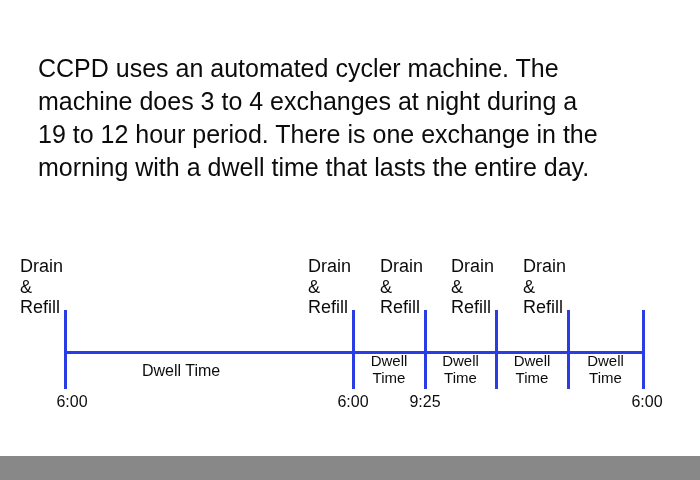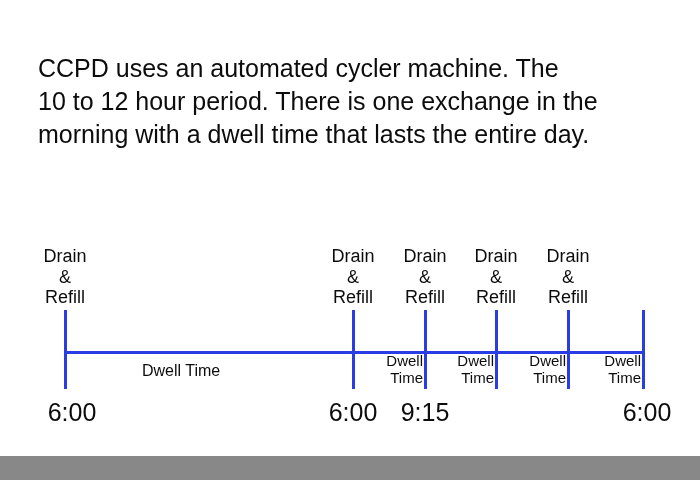--- a/index.html
+++ b/index.html
@@ -29,44 +29,44 @@
     background:var(--line);
   }
   .tick{
     position:absolute;top:310px;width:3px;height:79px;
     background:var(--line);
   }
   .tick.t0{left:64px}.tick.t1{left:352px}.tick.t2{left:424px}
   .tick.t3{left:495px}.tick.t4{left:567px}.tick.t5{left:642px}
   
   .drain{
-    position:absolute;top:246px;width:90px;
-    font-size:18px;line-height:20.5px;text-align:center;color:var(--text);
+    position:absolute;top:256px;width:90px;
+    font-size:18px;line-height:20.5px;text-align:left;color:var(--text);
   }
   .drain.d0{left:20px}.drain.d1{left:308px}.drain.d2{left:380px}
   .drain.d3{left:451px}.drain.d4{left:523px}
   .drain span{display:block;}
   
   .day-dwell{
     position:absolute;left:142px;top:362px;width:140px;
     font-size:16px;text-align:left;color:var(--text);
   }
   .night-dwell{
     position:absolute;top:353px;
-    font-size:15px;line-height:16.5px;text-align:right;color:var(--text);
+    font-size:15px;line-height:16.5px;text-align:center;color:var(--text);
   }
   .night-dwell span{display:block;}
   .night-dwell.n0{left:355px;width:68px}
   .night-dwell.n1{left:427px;width:67px}
   .night-dwell.n2{left:498px;width:68px}
   .night-dwell.n3{left:570px;width:71px}
   
   .time{
-    position:absolute;top:400px;width:90px;
-    font-size:25px;line-height:25px;text-align:center;color:var(--text);
+    position:absolute;top:389px;width:90px;
+    font-size:16px;line-height:25px;text-align:center;color:var(--text);
   }
   .time.m0{left:27px}.time.m1{left:308px}.time.m2{left:380px}
   .time.m3{left:456px}.time.m4{left:527px}.time.m5{left:602px}
   
   .watermark{
     position:absolute;left:616px;top:442px;width:84px;height:36px;
     color:var(--wm);
     margin-top:37px;
   }
   .watermark .head-dot{
@@ -81,21 +81,22 @@
     font-size:28px;
   }
 </style>
 </head>
 <body>
 
 <div class="slide">
 
   <div class="intro">
     <div>CCPD uses an automated cycler machine. The</div>
-    <div>10 to 12 hour period. There is one exchange in the</div>
+    <div>machine does 3 to 4 exchanges at night during a</div>
+    <div>19 to 12 hour period. There is one exchange in the</div>
     <div>morning with a dwell time that lasts the entire day.</div>
   </div>
 
   <div class="drain d0">
     <span>Drain</span>
     <span>&amp;</span>
     <span>Refill</span>
   </div>
   <div class="drain d1">
     <span>Drain</span>
@@ -140,21 +141,21 @@
     <span>Dwell</span>
     <span>Time</span>
   </div>
   <div class="night-dwell n3">
     <span>Dwell</span>
     <span>Time</span>
   </div>
 
   <div class="time m0">6:00</div>
   <div class="time m1">6:00</div>
-  <div class="time m2">9:15</div>
+  <div class="time m2">9:25</div>
   <div class="time m5">6:00</div>
 
   <div class="watermark">
     <div class="head-dot"></div>
     <div class="wm-text">X-Plain</div>
   </div>
 
 </div>
 
 </body></html>

